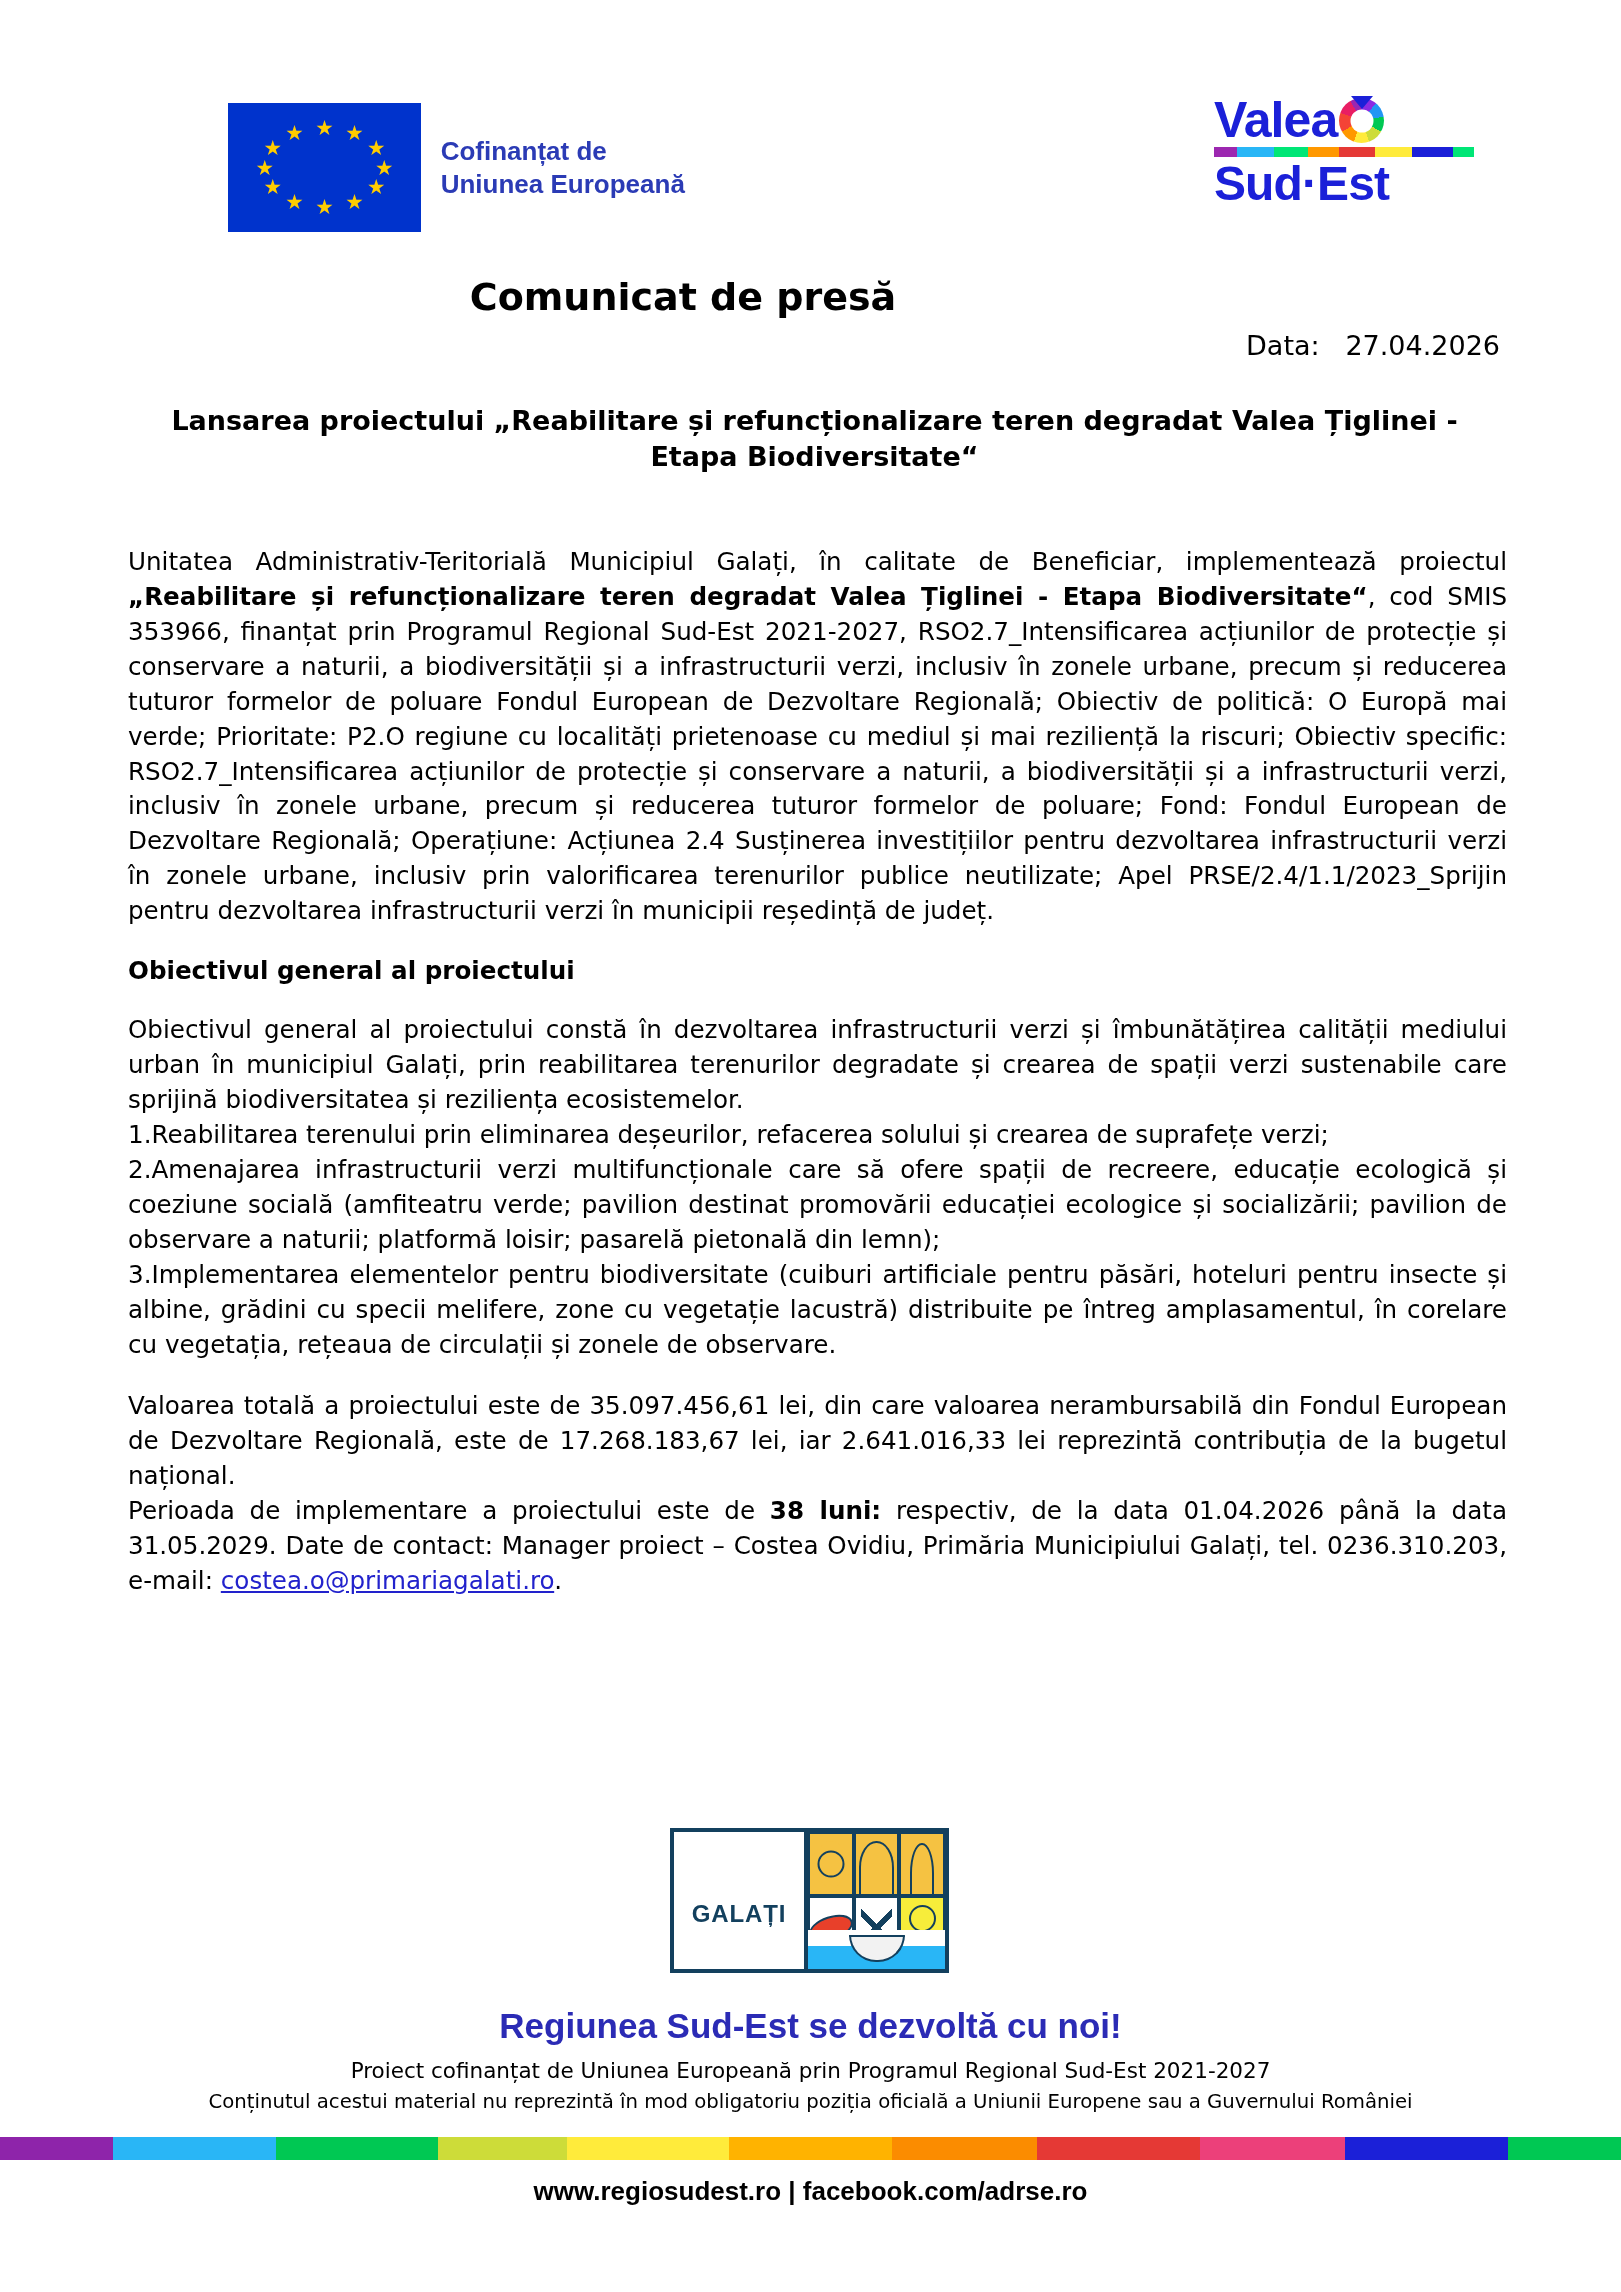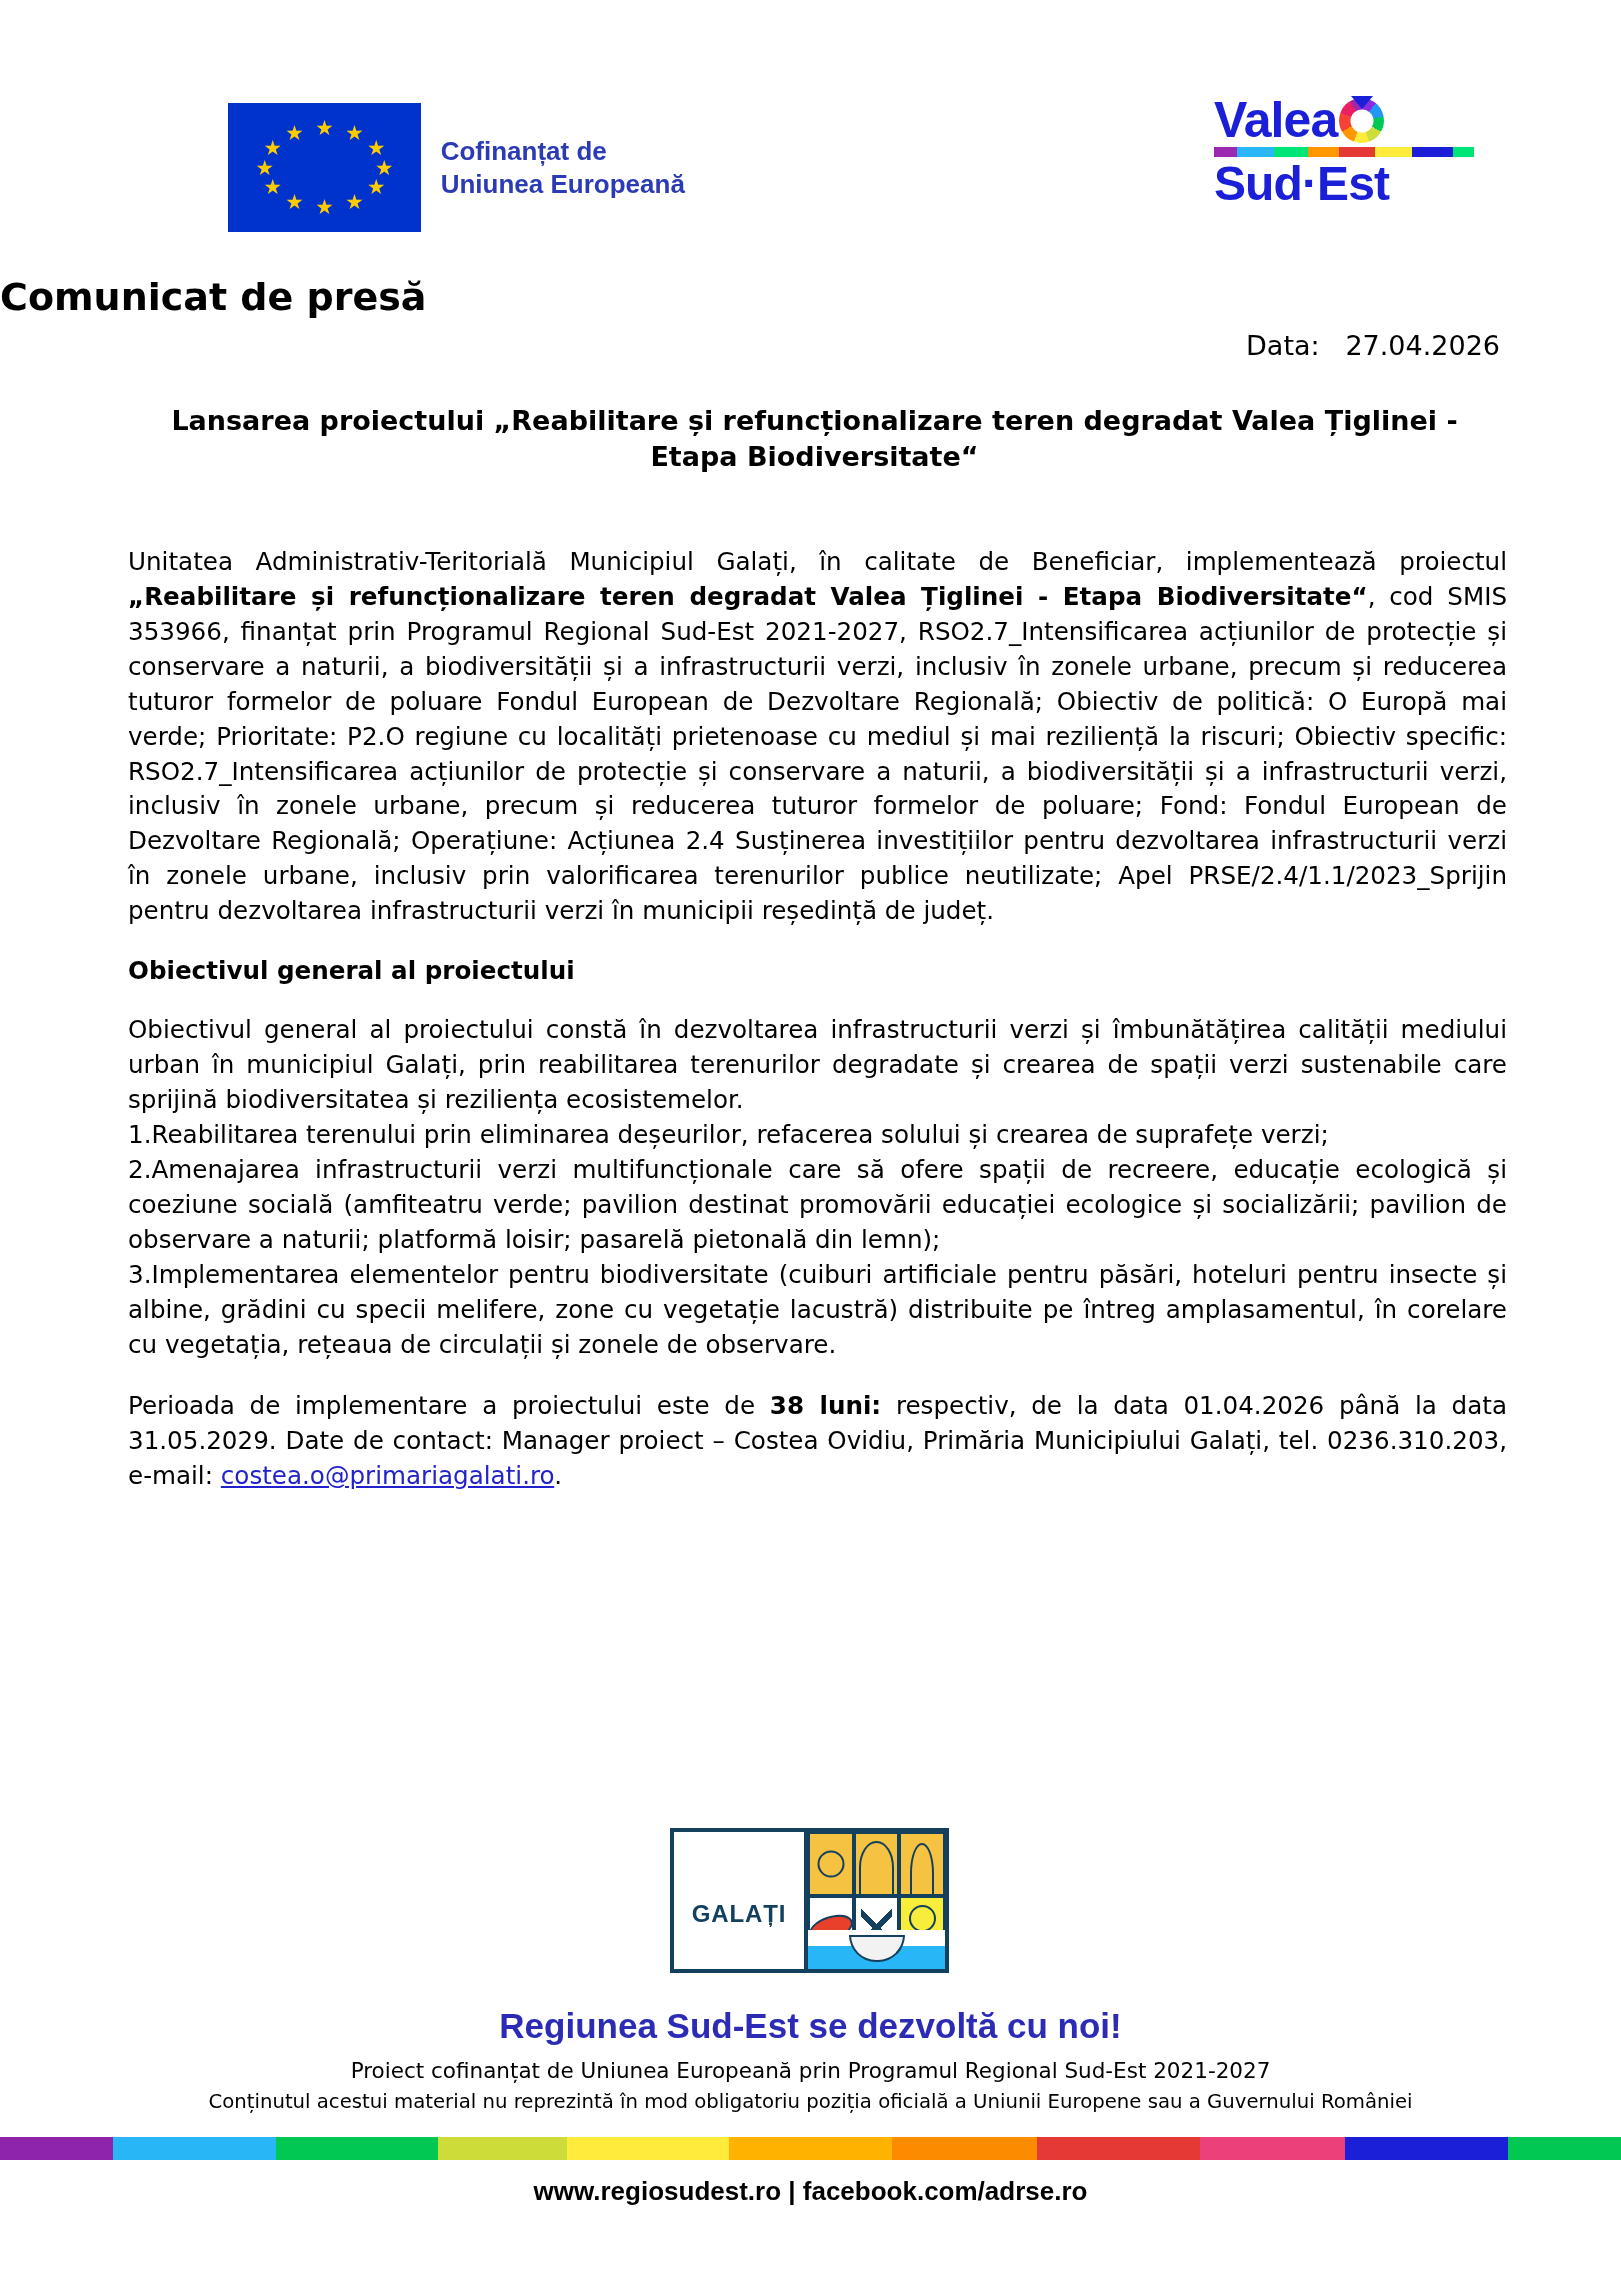--- a/index.html
+++ b/index.html
@@ -73,21 +73,21 @@
       #9c27b0 0 9%, #29b6f6 9% 23%, #00e676 23% 36%,
       #ff9800 36% 48%, #e53935 48% 62%, #ffeb3b 62% 76%,
       #1b20d8 76% 92%, #00e676 92% 100%);
   }
   .regio-sud{
     font-size:48px; font-weight:bold; color:#1b20d8; letter-spacing:-0.9px; line-height:1;
   }
 
   
   .doc-title{
-    position:absolute; left:0; top:275px; width:1366px; text-align:left;
+    position:absolute; left:0; top:275px; width:1366px; text-align:center;
     font-size:38px; font-weight:bold; font-family:"DejaVu Sans", sans-serif;
   }
   .doc-date{
     position:absolute; right:121px; top:330px; font-size:27px;
     font-family:"DejaVu Sans", sans-serif;
   }
   .proj-title{
     position:absolute; left:134px; top:403px; width:1361px; text-align:center;
     font-size:27px; font-weight:bold; line-height:1.35;
     font-family:"DejaVu Sans", sans-serif;
@@ -235,20 +235,21 @@
 
   <p class="para">Obiectivul general al proiectului constă în dezvoltarea infrastructurii verzi și îmbunătățirea calității mediului urban în municipiul Galați, prin reabilitarea terenurilor degradate și crearea de spații verzi sustenabile care sprijină biodiversitatea și reziliența ecosistemelor.</p>
 
 
   <p class="para">1.Reabilitarea terenului prin eliminarea deșeurilor, refacerea solului și crearea de suprafețe verzi;</p>
   <p class="para">2.Amenajarea infrastructurii verzi multifuncționale care să ofere spații de recreere, educație ecologică și coeziune socială (amfiteatru verde; pavilion destinat promovării educației ecologice și socializării; pavilion de observare a naturii; platformă loisir; pasarelă pietonală din lemn);</p>
   <p class="para">3.Implementarea elementelor pentru biodiversitate (cuiburi artificiale pentru păsări, hoteluri pentru insecte și albine, grădini cu specii melifere, zone cu vegetație lacustră) distribuite pe întreg amplasamentul, în corelare cu vegetația, rețeaua de circulații și zonele de observare.</p>
 
   <div class="spacer"></div>
 
+  <p class="para">Valoarea totală a proiectului este de 35.097.456,61  lei, din care valoarea nerambursabilă din Fondul European de Dezvoltare Regională, este de 17.268.183,67 lei, iar 2.641.016,33  lei reprezintă contribuția de la bugetul național.</p>
 
   <p class="para">
     <span>Perioada de implementare a proiectului este de </span><span class="b">38 luni:</span><span>  respectiv, de la data 01.04.2026 până la data 31.05.2029. Date de contact: Manager proiect – Costea Ovidiu, Primăria Municipiului Galați, tel. 0236.310.203, e-mail: </span><a class="mail" href="#">costea.o@primariagalati.ro</a><span>.</span>
   </p>
 
 </div>
 
 <div class="galati">
   <div class="galati-left">
     <span class="galati-word">GALAȚI</span>

